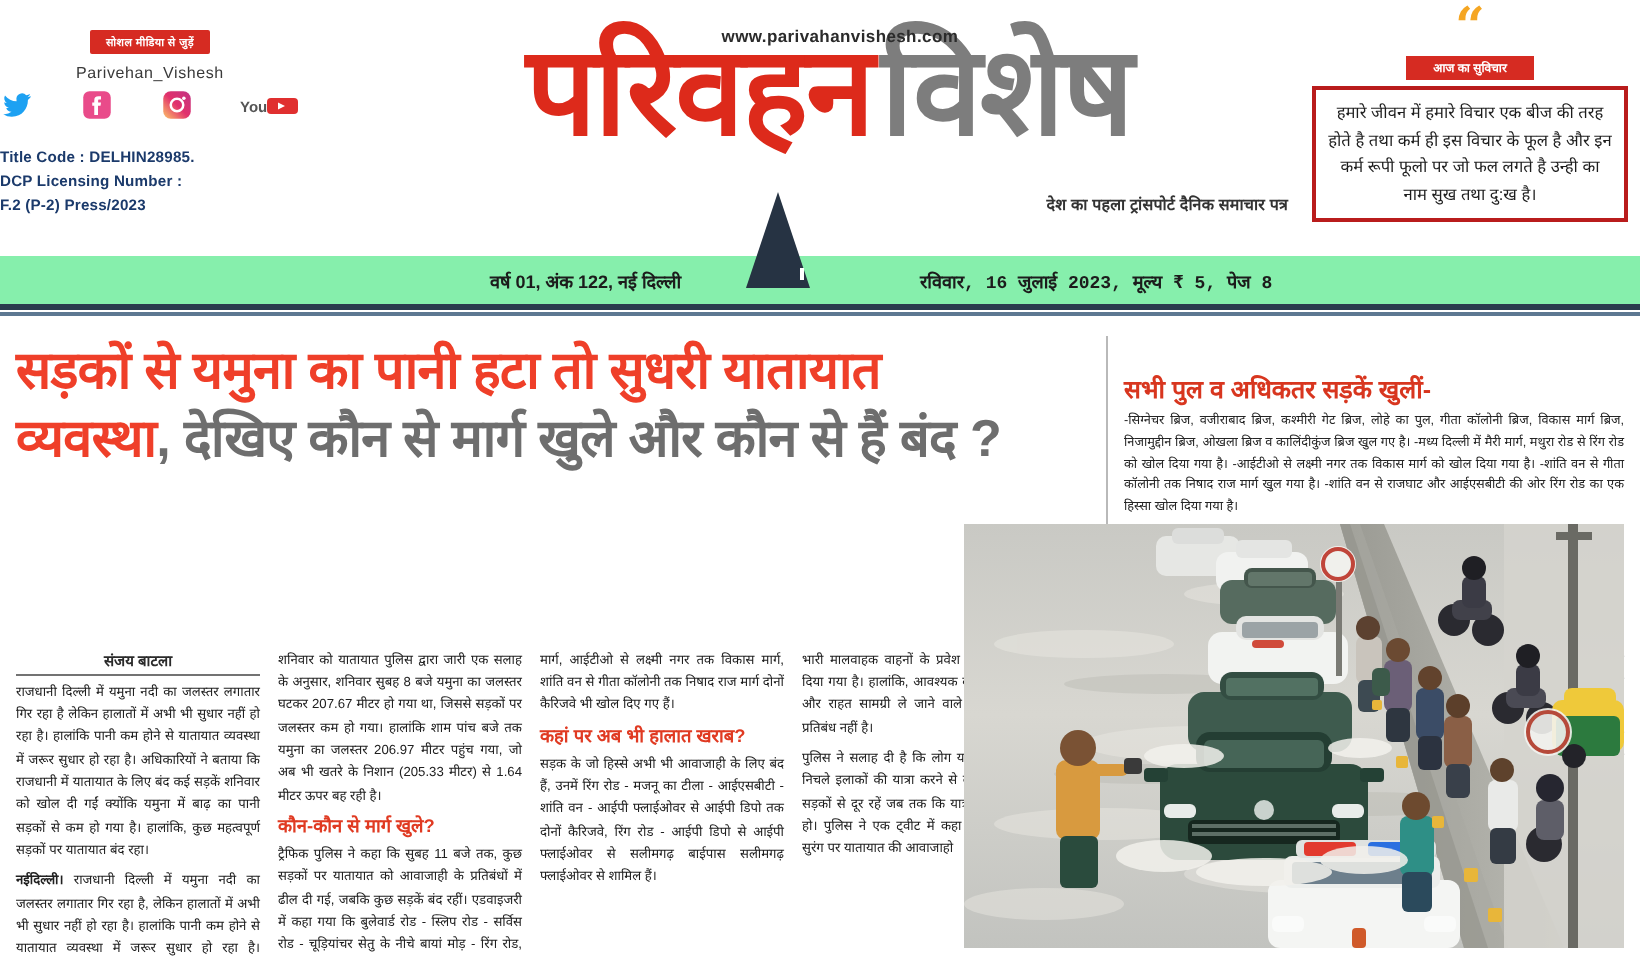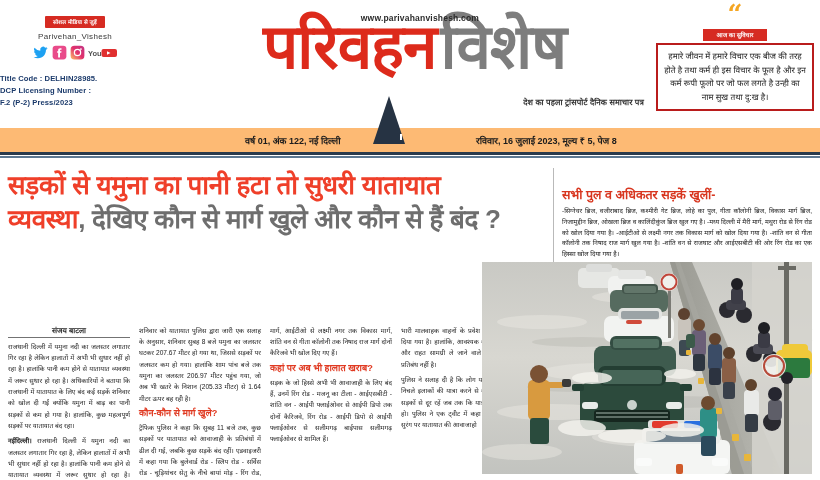--- a/index.html
+++ b/index.html
@@ -23,21 +23,21 @@
   }
   .social-tag {
     display:inline-block; background:#d62b22; color:#fff;
     font-size:5.5px; font-weight:bold; padding:2px 8px; letter-spacing:.2px;
     border-radius:1px; white-space:nowrap;
   }
   .social-handle {
     font-size:8px; color:#3a3a3a; margin-top:4px; letter-spacing:.3px;
   }
   .social-icons {
-    margin-top:4px; display:flex; justify-content:center; align-items:center; gap:3px;
+    margin-top:4px; display:flex; justify-content:space-between; align-items:center; gap:3px;
   }
   .ic { display:inline-block; line-height:1; }
   .ic svg { display:block; }
   .license {
     margin-top:13px; font-size:7.6px; font-weight:bold; color:#1b3a6b;
     line-height:1.55; text-align:left; letter-spacing:.1px;
   }
 
   
   .center-block { flex:1 1 auto; position:relative; height:128px; }
@@ -77,26 +77,26 @@
     display:inline-block; background:#d62b22; color:#fff;
     font-size:6px; font-weight:bold; padding:2px 14px; margin-top:1px;
   }
   .quote-box {
     border:2px solid #b91c1c; padding:5px 6px; margin-top:2px;
     font-size:8.3px; line-height:1.62; color:#1d1d1d; text-align:center;
   }
 
   
   .infobar {
-    position:relative; height:24px; background:#fdba74;
+    position:relative; height:24px; background:#86efac;
     display:flex; align-items:center; color:#1c1c1c;
     font-size:9px; font-weight:bold;
   }
   .infobar .left-info { position:absolute; left:245px; }
-  .infobar .right-info { position:absolute; left:476px; }
+  .infobar .right-info { position:absolute; left:460px;font-family:Liberation Mono, monospace; }
   .rule1 { height:3px; background:#2a3b4d; }
   .rule2 { height:1px; background:#fff; }
   .rule3 { height:2px; background:#5d7892; }
 
   
   .headline-row { display:flex; padding:10px 8px 4px 8px; }
   .headline {
     flex:1 1 auto; font-size:26px; font-weight:bold; line-height:1.32;
     letter-spacing:-.3px; padding-right:6px;
   }

